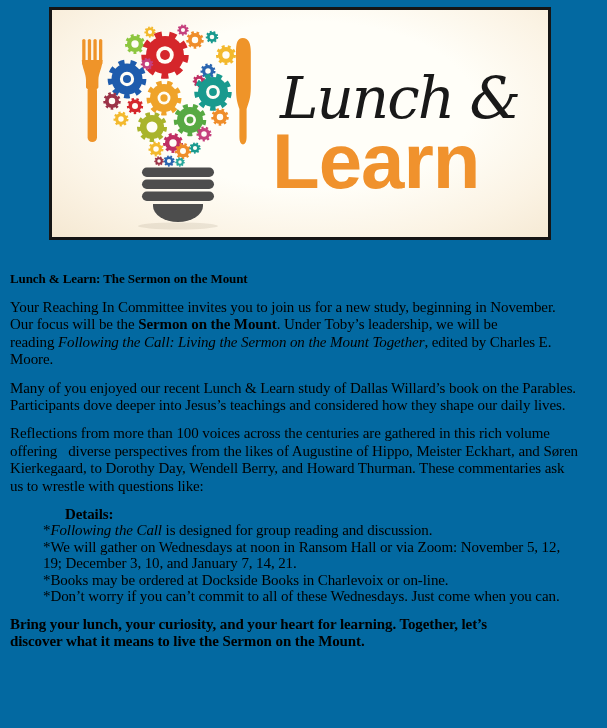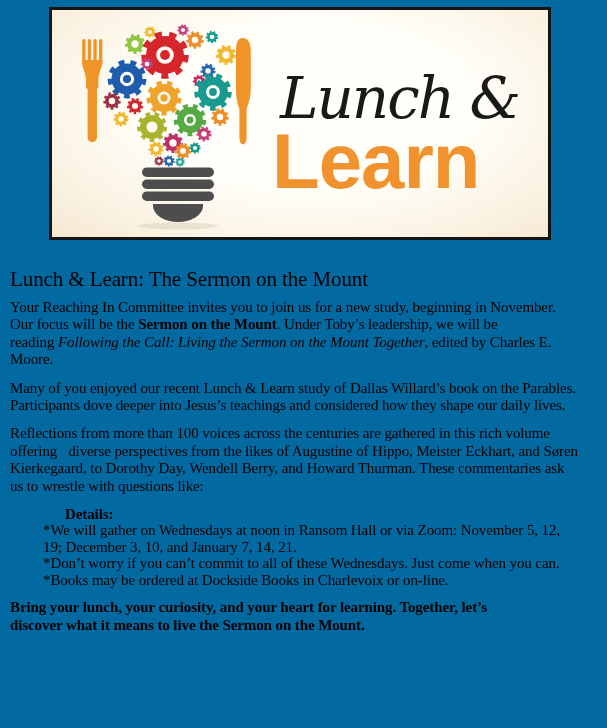--- a/index.html
+++ b/index.html
@@ -15,21 +15,21 @@
   }
   .banner svg { position:absolute; left:0; top:0; }
   .script-text { font:italic 58px "DejaVu Serif", serif; fill:#191919; letter-spacing:-2px; }
   .learn-text  { font:bold 78px "Liberation Sans", sans-serif; fill:#f0922d; letter-spacing:-1px; }
   
   .article {
     padding:0 6px 0 10px;
     font-size:15px; line-height:17.4px; letter-spacing:-0.1px;
   }
   .article h1 {
-    font-size:21px; line-height:18px; font-weight:normal; margin:30px 0 0 0;
+    font-size:13px; line-height:18px; font-weight:bold; margin:30px 0 0 0;
   }
   .article p { margin:11px 0 0 0; white-space:pre-wrap; }
   .article ul { margin:0; padding:0 0 0 30px; }
   .article li { padding-left:4px; }
   .details { margin:11px 0 0 33px; line-height:16.4px; }
   .details-line { white-space:pre-wrap; }
   .details-heading { font-weight:bold;margin-left:22px; }
   .closing { font-weight:bold; }
 </style>
 </head>
@@ -121,23 +121,24 @@
 
     <p>Reflections from more than 100 voices across the centuries are gathered in this rich volume
 offering   diverse perspectives from the likes of Augustine of Hippo, Meister Eckhart, and Søren
 Kierkegaard, to Dorothy Day, Wendell Berry, and Howard Thurman. These commentaries ask
 us to wrestle with questions like:</p>
 
 
 
     <div class="details">
       <div class="details-heading">Details:</div>
+      <div class="details-line"><span>*</span><span style="font-style: italic;">Following the Call</span><span> is designed for group reading and discussion.</span></div>
       <div class="details-line"><span>*We will gather on Wednesdays at noon in Ransom Hall or via Zoom: November 5, 12,
 19; December 3, 10, and January 7, 14, 21.</span></div>
+      <div class="details-line"><span>*Books may be ordered at Dockside Books in Charlevoix or on-line.</span></div>
       <div class="details-line"><span>*Don’t worry if you can’t commit to all of these Wednesdays. Just come when you can.</span></div>
-      <div class="details-line"><span>*Books may be ordered at Dockside Books in Charlevoix or on-line.</span></div>
     </div>
 
     <p class="closing">Bring your lunch, your curiosity, and your heart for learning. Together, let’s
 discover what it means to live the Sermon on the Mount.</p>
 
   </div>
 </div>
 
 </body></html>

